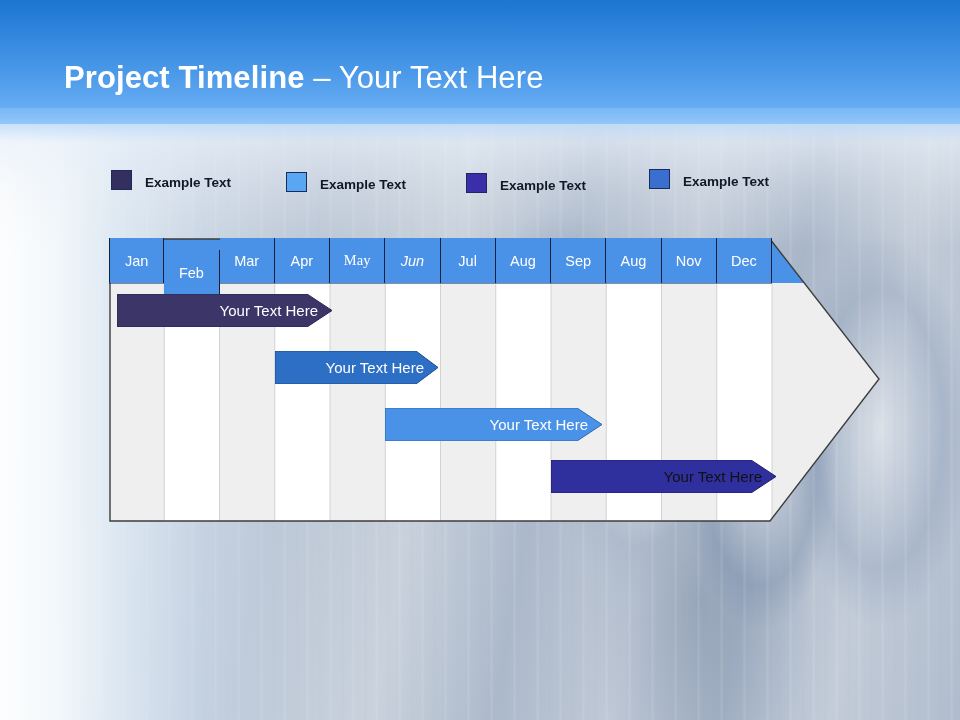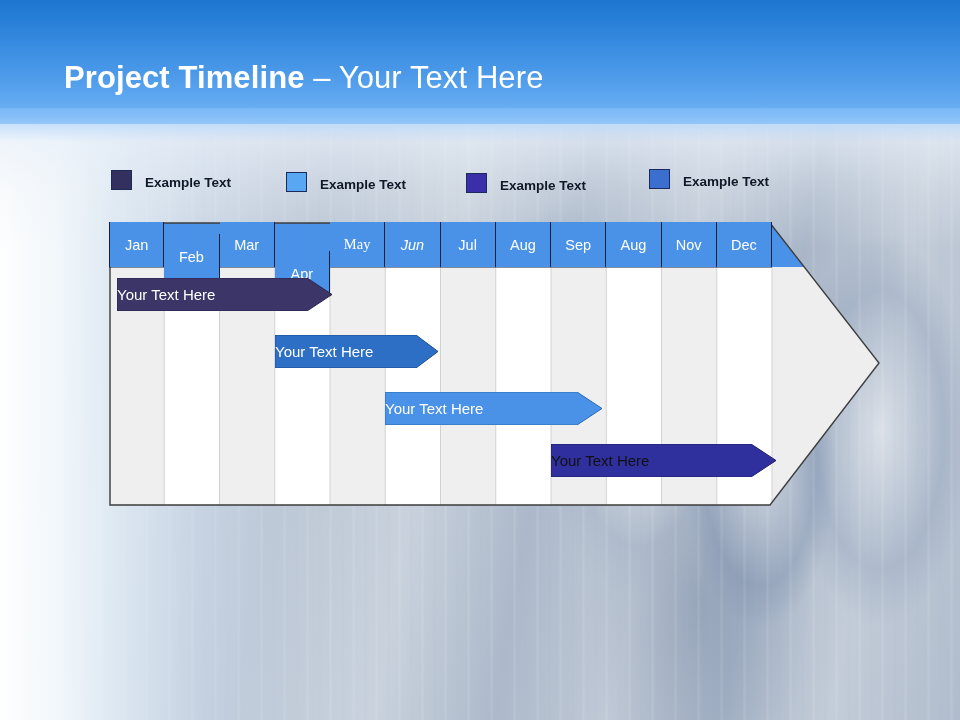--- a/index.html
+++ b/index.html
@@ -121,21 +121,21 @@
     margin-left: 13px;
     font-size: 13.5px;
     font-weight: bold;
     color: #111827;
   }
 
   
   #chart {
     position: absolute;
     left: 109px;
-    top: 222px;
+    top: 238px;
     width: 771px;
     height: 242px;
   }
   .chart-svg { position: absolute; left: 0; top: 0; }
 
   .grid-layer { position: absolute; left: 0; top: 0; }
 
   .month-cell {
     position: absolute;
     top: 0;
@@ -148,21 +148,21 @@
     justify-content: center;
     color: #ffffff;
     font-size: 14.5px;
   }
   .month-cell.first { border-left: 1px solid #14203c; }
 
   .bar {
     position: absolute;
     display: flex;
     align-items: center;
-    justify-content: flex-start;
+    justify-content: flex-end;
     font-size: 15px;
     white-space: nowrap;
     box-sizing: border-box;
   }
   .bar .bar-label { position: relative; z-index: 2; padding-right: 14px; }
 
   .bar-shape {
     position: absolute;
     inset: 0;
     z-index: 1;
@@ -257,21 +257,21 @@
     <div class="grid-layer">
       <div class="month-cell first" style="left:0px;    width:55.25px;">
           <span>Jan</span>
         </div>
       <div class="month-cell" style="left:55.25px; width:55.25px;margin-top:12px;">
           <span>Feb</span>
         </div>
       <div class="month-cell" style="left:110.5px; width:55.25px;">
           <span>Mar</span>
         </div>
-      <div class="month-cell" style="left:165.75px;width:55.25px;margin-top:29px;">
+      <div class="month-cell" style="left:165.75px;width:55.25px;">
           <span>Apr</span>
         </div>
       <div class="month-cell" style="left:221px;   width:55.25px;font-family:Liberation Serif, serif;">
           <span>May</span>
         </div>
       <div class="month-cell" style="left:276.25px;width:55.25px;font-style:italic;">
           <span>Jun</span>
         </div>
       <div class="month-cell" style="left:331.5px; width:55.25px;">
           <span>Jul</span>

